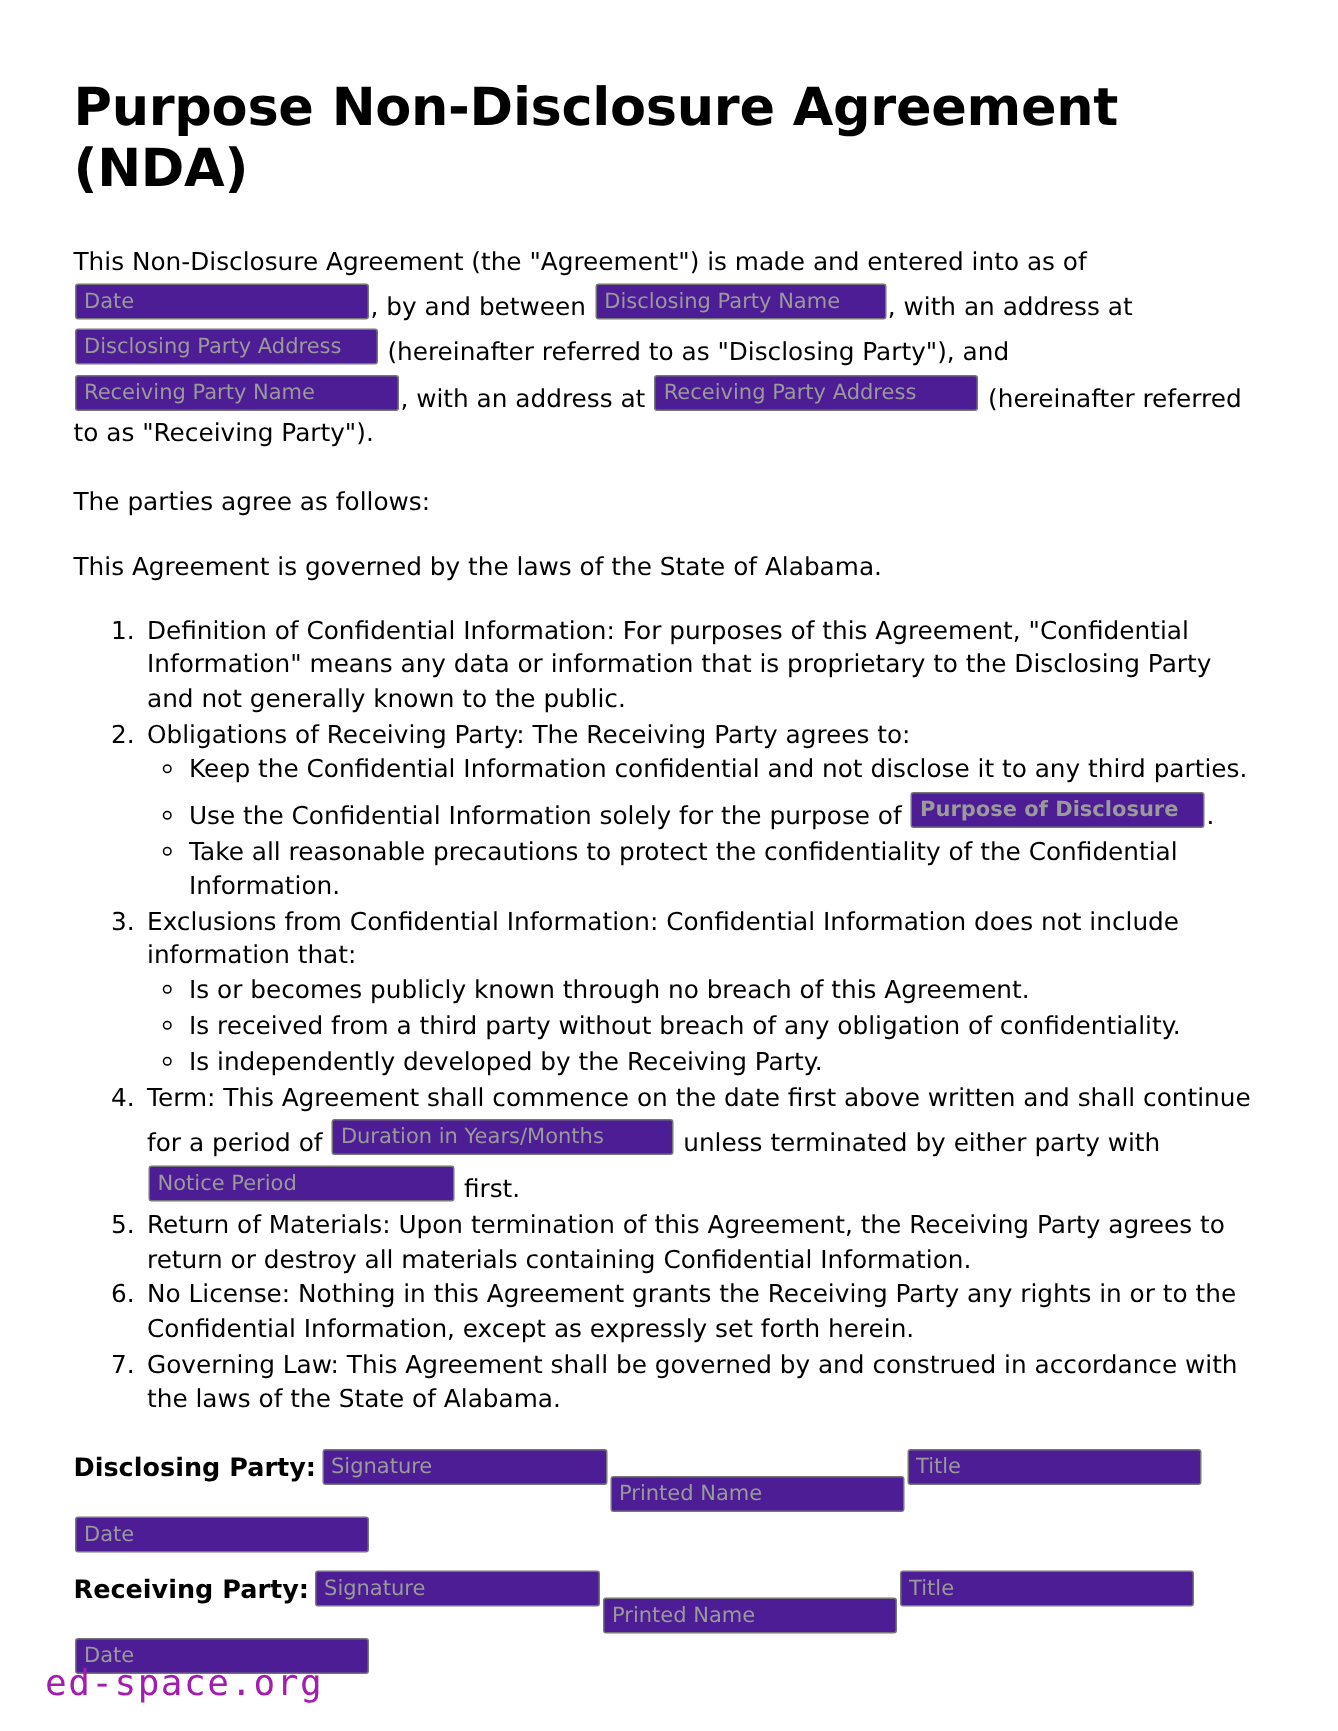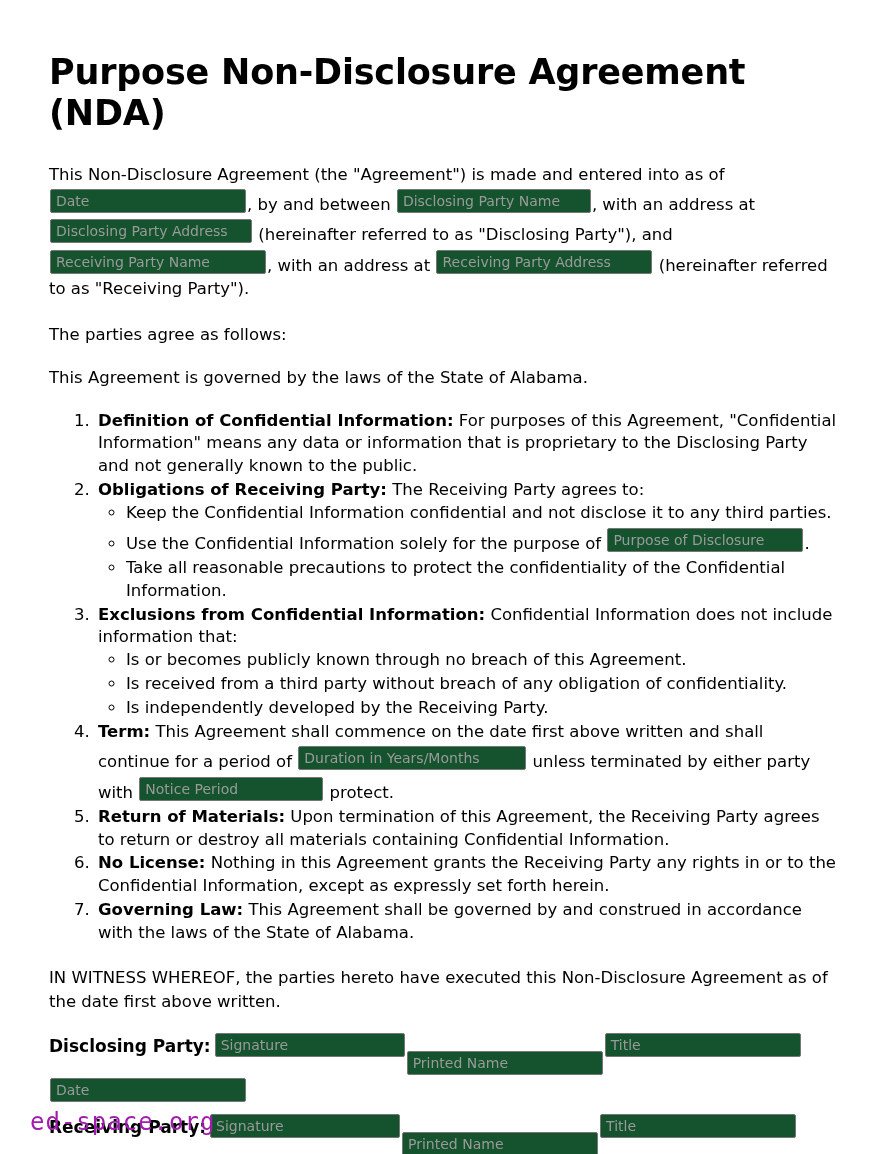--- a/index.html
+++ b/index.html
@@ -42,57 +42,57 @@
   p.intro {
     margin-bottom: 22px;
   }
 
   
   .fld {
     display: inline-block;
     vertical-align: baseline;
     border: 1px solid #767676;
     border-radius: 2px;
-    background: #14532d;
+    background: #4c1d95;
     color: #9a9a9a;
     font-family: "DejaVu Sans", sans-serif;
     font-size: 14px;
     line-height: 18px;
     padding: 2px 5px 3px 5px;
     margin: 0 1px;
     box-sizing: border-box;
     height: 24px;
     overflow: hidden;
     white-space: nowrap;
     position: relative;
     top: 3px;
   }
   .fld.w-date      { width: 196px; }
   .fld.w-dpname    { width: 194px; }
   .fld.w-dpaddr    { width: 202px; }
   .fld.w-rpname    { width: 216px; }
   .fld.w-rpaddr    { width: 216px; }
-  .fld.w-purpose   { width: 196px; }
+  .fld.w-purpose   { width: 196px; font-weight: bold; }
   .fld.w-duration  { width: 228px; }
-  .fld.w-notice    { width: 184px; }
+  .fld.w-notice    { width: 204px; }
   .fld.w-sdate     { width: 196px; }
 
   
   ol.terms {
     margin: 0 0 22px 0;
     padding-left: 46px;
     font-size: 16.5px;
     line-height: 1.38;
     max-width: 840px;
   }
   ol.terms > li {
     margin-bottom: 1px;
     padding-left: 3px;
   }
-  ol.terms > li b { font-weight: bold; }
+  ol.terms > li b { font-weight: normal; }
 
   ul.sub {
     list-style-type: circle;
     margin: 0 0 0 0;
     padding-left: 28px;
   }
   ul.sub > li {
     margin-bottom: 1px;
   }
 
@@ -188,41 +188,40 @@
         <li>Is independently developed by the Receiving Party.</li>
       </ul>
     </li>
 
     <li>
       <b>Term:</b>
       <span>This Agreement shall commence on the date first above written and shall continue for a period of</span>
       <span class="fld w-duration">Duration in Years/Months</span>
       <span>unless terminated by either party with</span>
       <span class="fld w-notice">Notice Period</span>
-      <span>protect.</span>
+      <span>first.</span>
     </li>
 
     <li>
       <b>Return of Materials:</b>
       <span>Upon termination of this Agreement, the Receiving Party agrees to return or destroy all materials containing Confidential Information.</span>
     </li>
 
     <li>
       <b>No License:</b>
       <span>Nothing in this Agreement grants the Receiving Party any rights in or to the Confidential Information, except as expressly set forth herein.</span>
     </li>
 
     <li>
       <b>Governing Law:</b>
       <span>This Agreement shall be governed by and construed in accordance with the laws of the State of Alabama.</span>
     </li>
 
   </ol>
 
-  <p class="para witness">IN WITNESS WHEREOF, the parties hereto have executed this Non-Disclosure Agreement as of the date first above written.</p>
 
   <div class="sig-block">
     <div class="sig-row">
       <span class="sig-label">Disclosing Party:</span>
       <span class="fld sig-flex-sig">Signature</span>
       <span class="fld sig-flex-printed">Printed Name</span>
       <span class="fld sig-flex-title">Title</span>
     </div>
     <div class="sig-row sig-date-row">
       <span class="fld w-sdate">Date</span>

